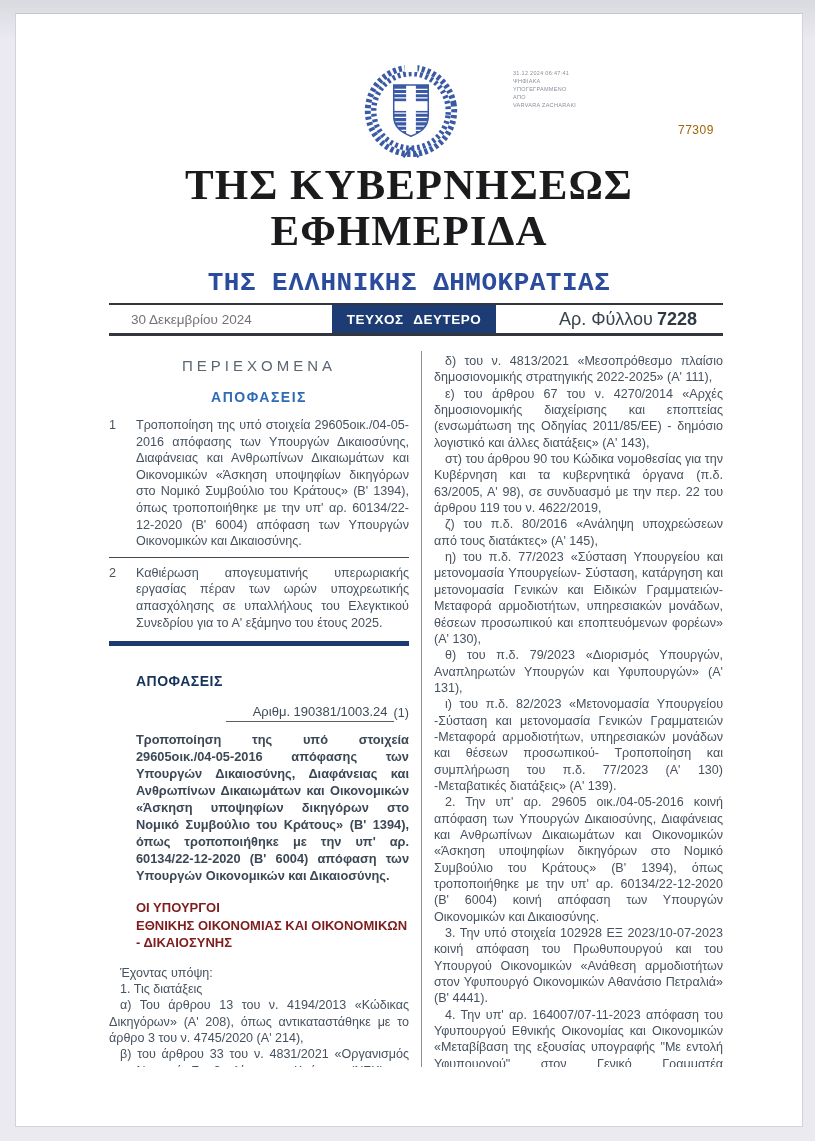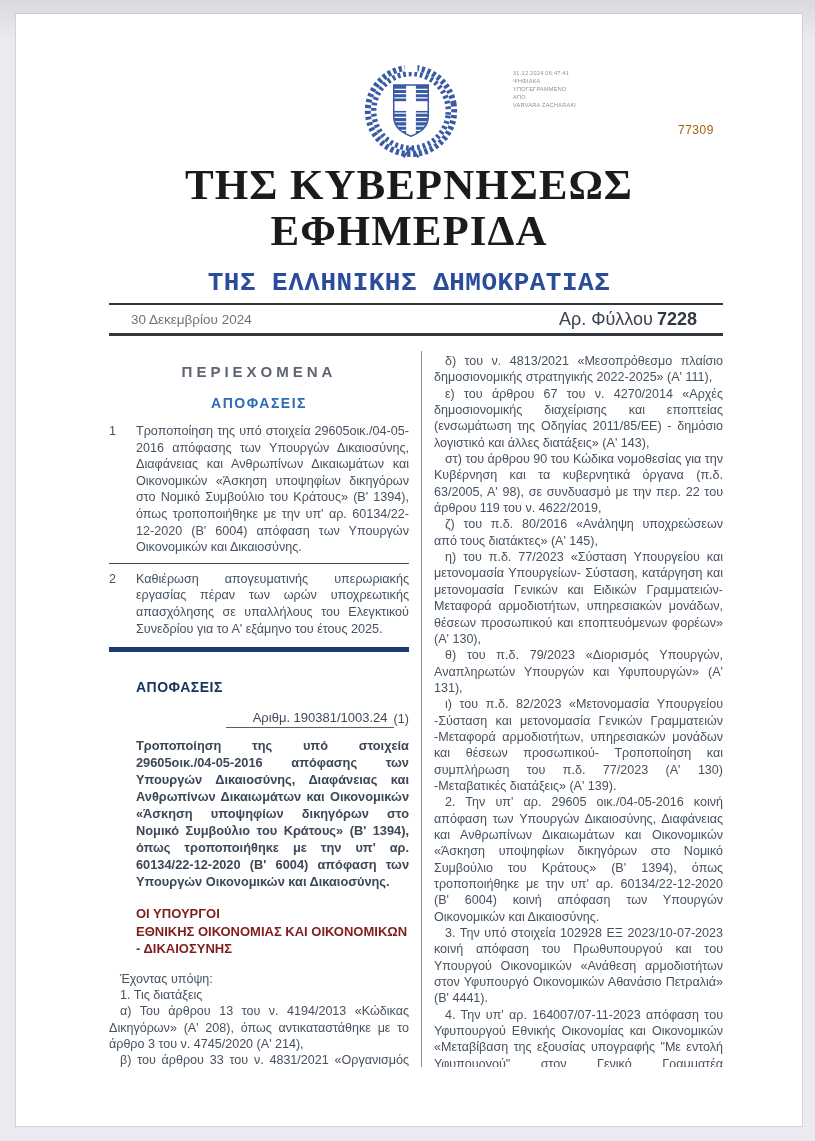--- a/index.html
+++ b/index.html
@@ -50,22 +50,22 @@
     padding-right:26px;font-size:18px;color:#39434e;}
   .issue-no b{margin-left:4px;color:#2e3842;}
   
   .columns{
     position:absolute;left:93px;top:337px;width:614px;height:716px;
     display:flex;overflow:hidden;
   }
   .col-left{width:300px;border-right:1px solid #8e8e94;padding-right:12px;}
   .col-right{width:289px;padding-left:12px;}
   
-  .toc-heading{text-align:center;font-size:15px;font-weight:bold;
-    letter-spacing:4px;color:#5d6670;margin-top:12px;}
+  .toc-heading{text-align:center;font-size:15px;font-weight:normal;
+    letter-spacing:4px;color:#5d6670;margin-top:6px;}
   .toc-sub{text-align:center;font-size:14px;font-weight:bold;
     letter-spacing:1.5px;color:#2d6cb5;margin-top:15px;}
   .toc-list{margin-top:12px;}
   .toc-item{display:flex;font-size:12.6px;line-height:16.6px;color:#46525f;}
   .toc-item + .toc-item{border-top:1px solid #45484d;margin-top:7px;padding-top:7px;}
   .toc-num{width:27px;flex:none;}
   .toc-text{flex:1;text-align:justify;}
   .thick-rule{height:5px;background:#1d3a70;margin-top:10px;}
   
   .dec-heading{margin-top:27px;padding-left:27px;font-size:14px;font-weight:bold;
@@ -131,20 +131,21 @@
   </svg>
 
   <div class="masthead">
     <div class="masthead-title">ΤΗΣ ΚΥΒΕΡΝΗΣΕΩΣ</div>
     <div class="masthead-title">ΕΦΗΜΕΡΙΔΑ</div>
     <div class="masthead-sub">ΤΗΣ ΕΛΛΗΝΙΚΗΣ ΔΗΜΟΚΡΑΤΙΑΣ</div>
   </div>
 
   <div class="issue-bar">
     <div class="issue-date">30 Δεκεμβρίου 2024</div>
+    <div class="issue-type">ΤΕΥΧΟΣ ΔΕΥΤΕΡΟ</div>
     <div class="issue-no">
       <span>Αρ. Φύλλου</span>
       <b>7228</b>
     </div>
   </div>
 
   <div class="columns">
 
     <div class="col-left">
       <div class="toc-heading">ΠΕΡΙΕΧΟΜΕΝΑ</div>

